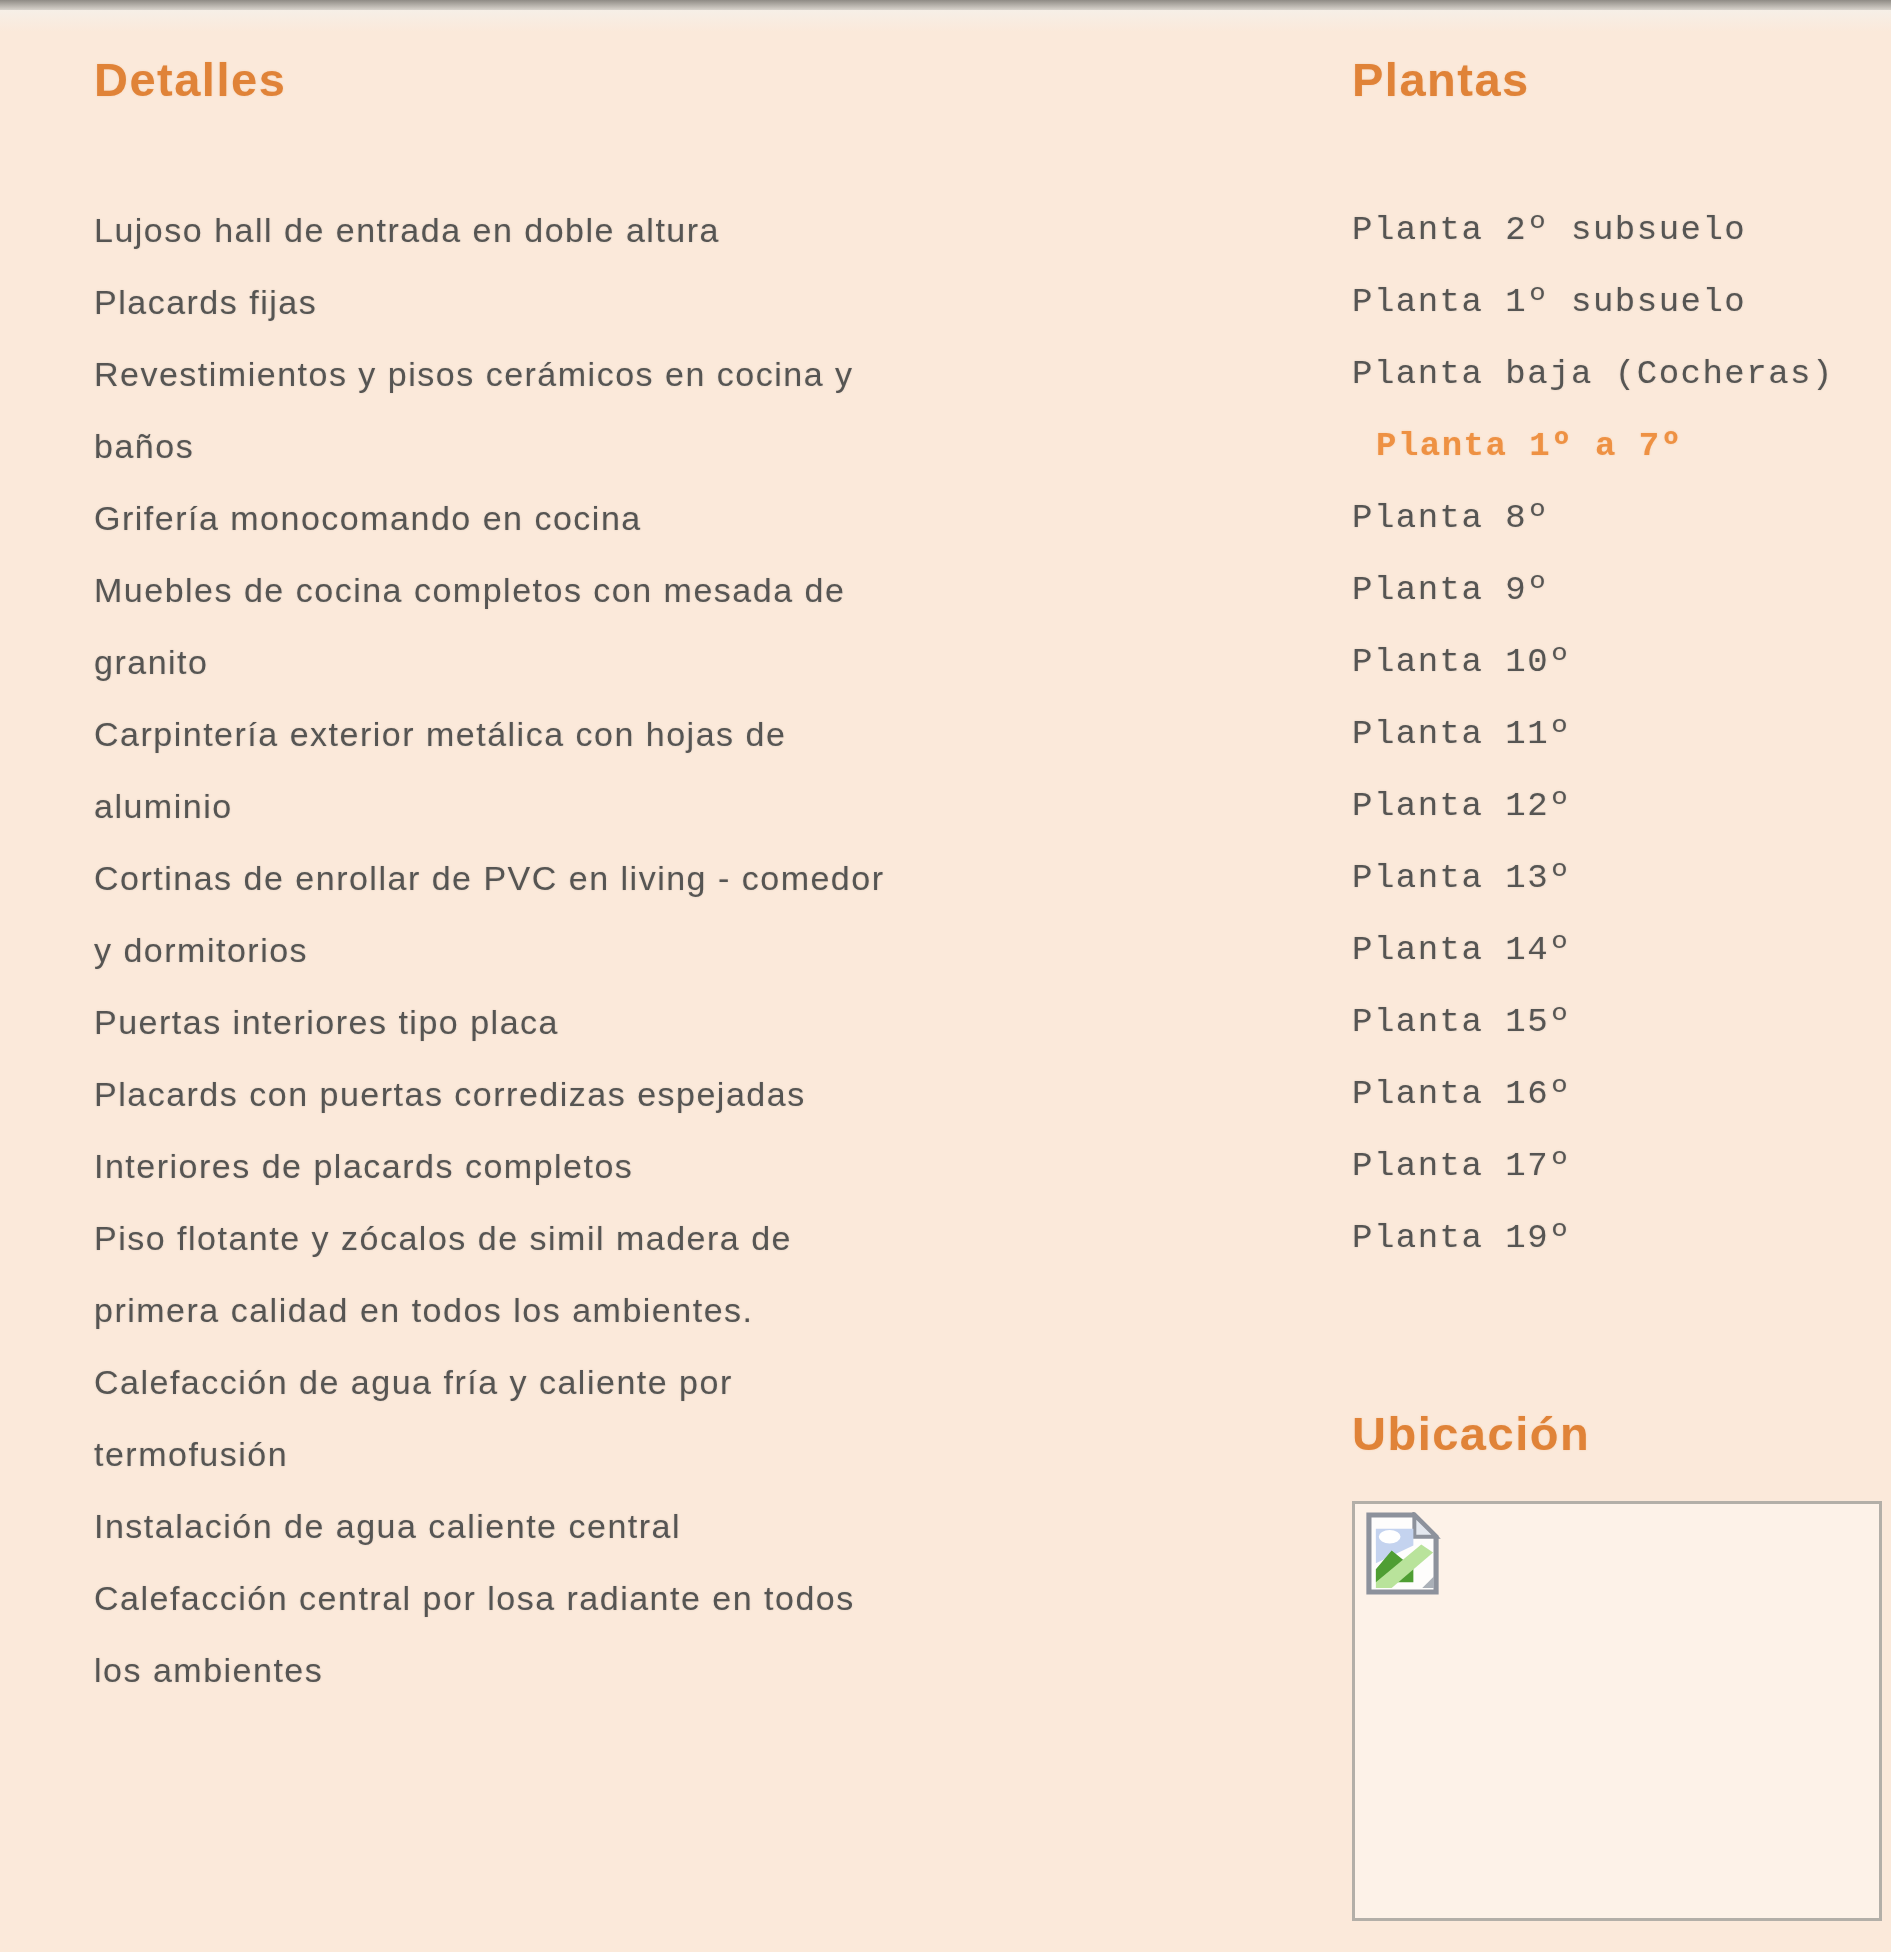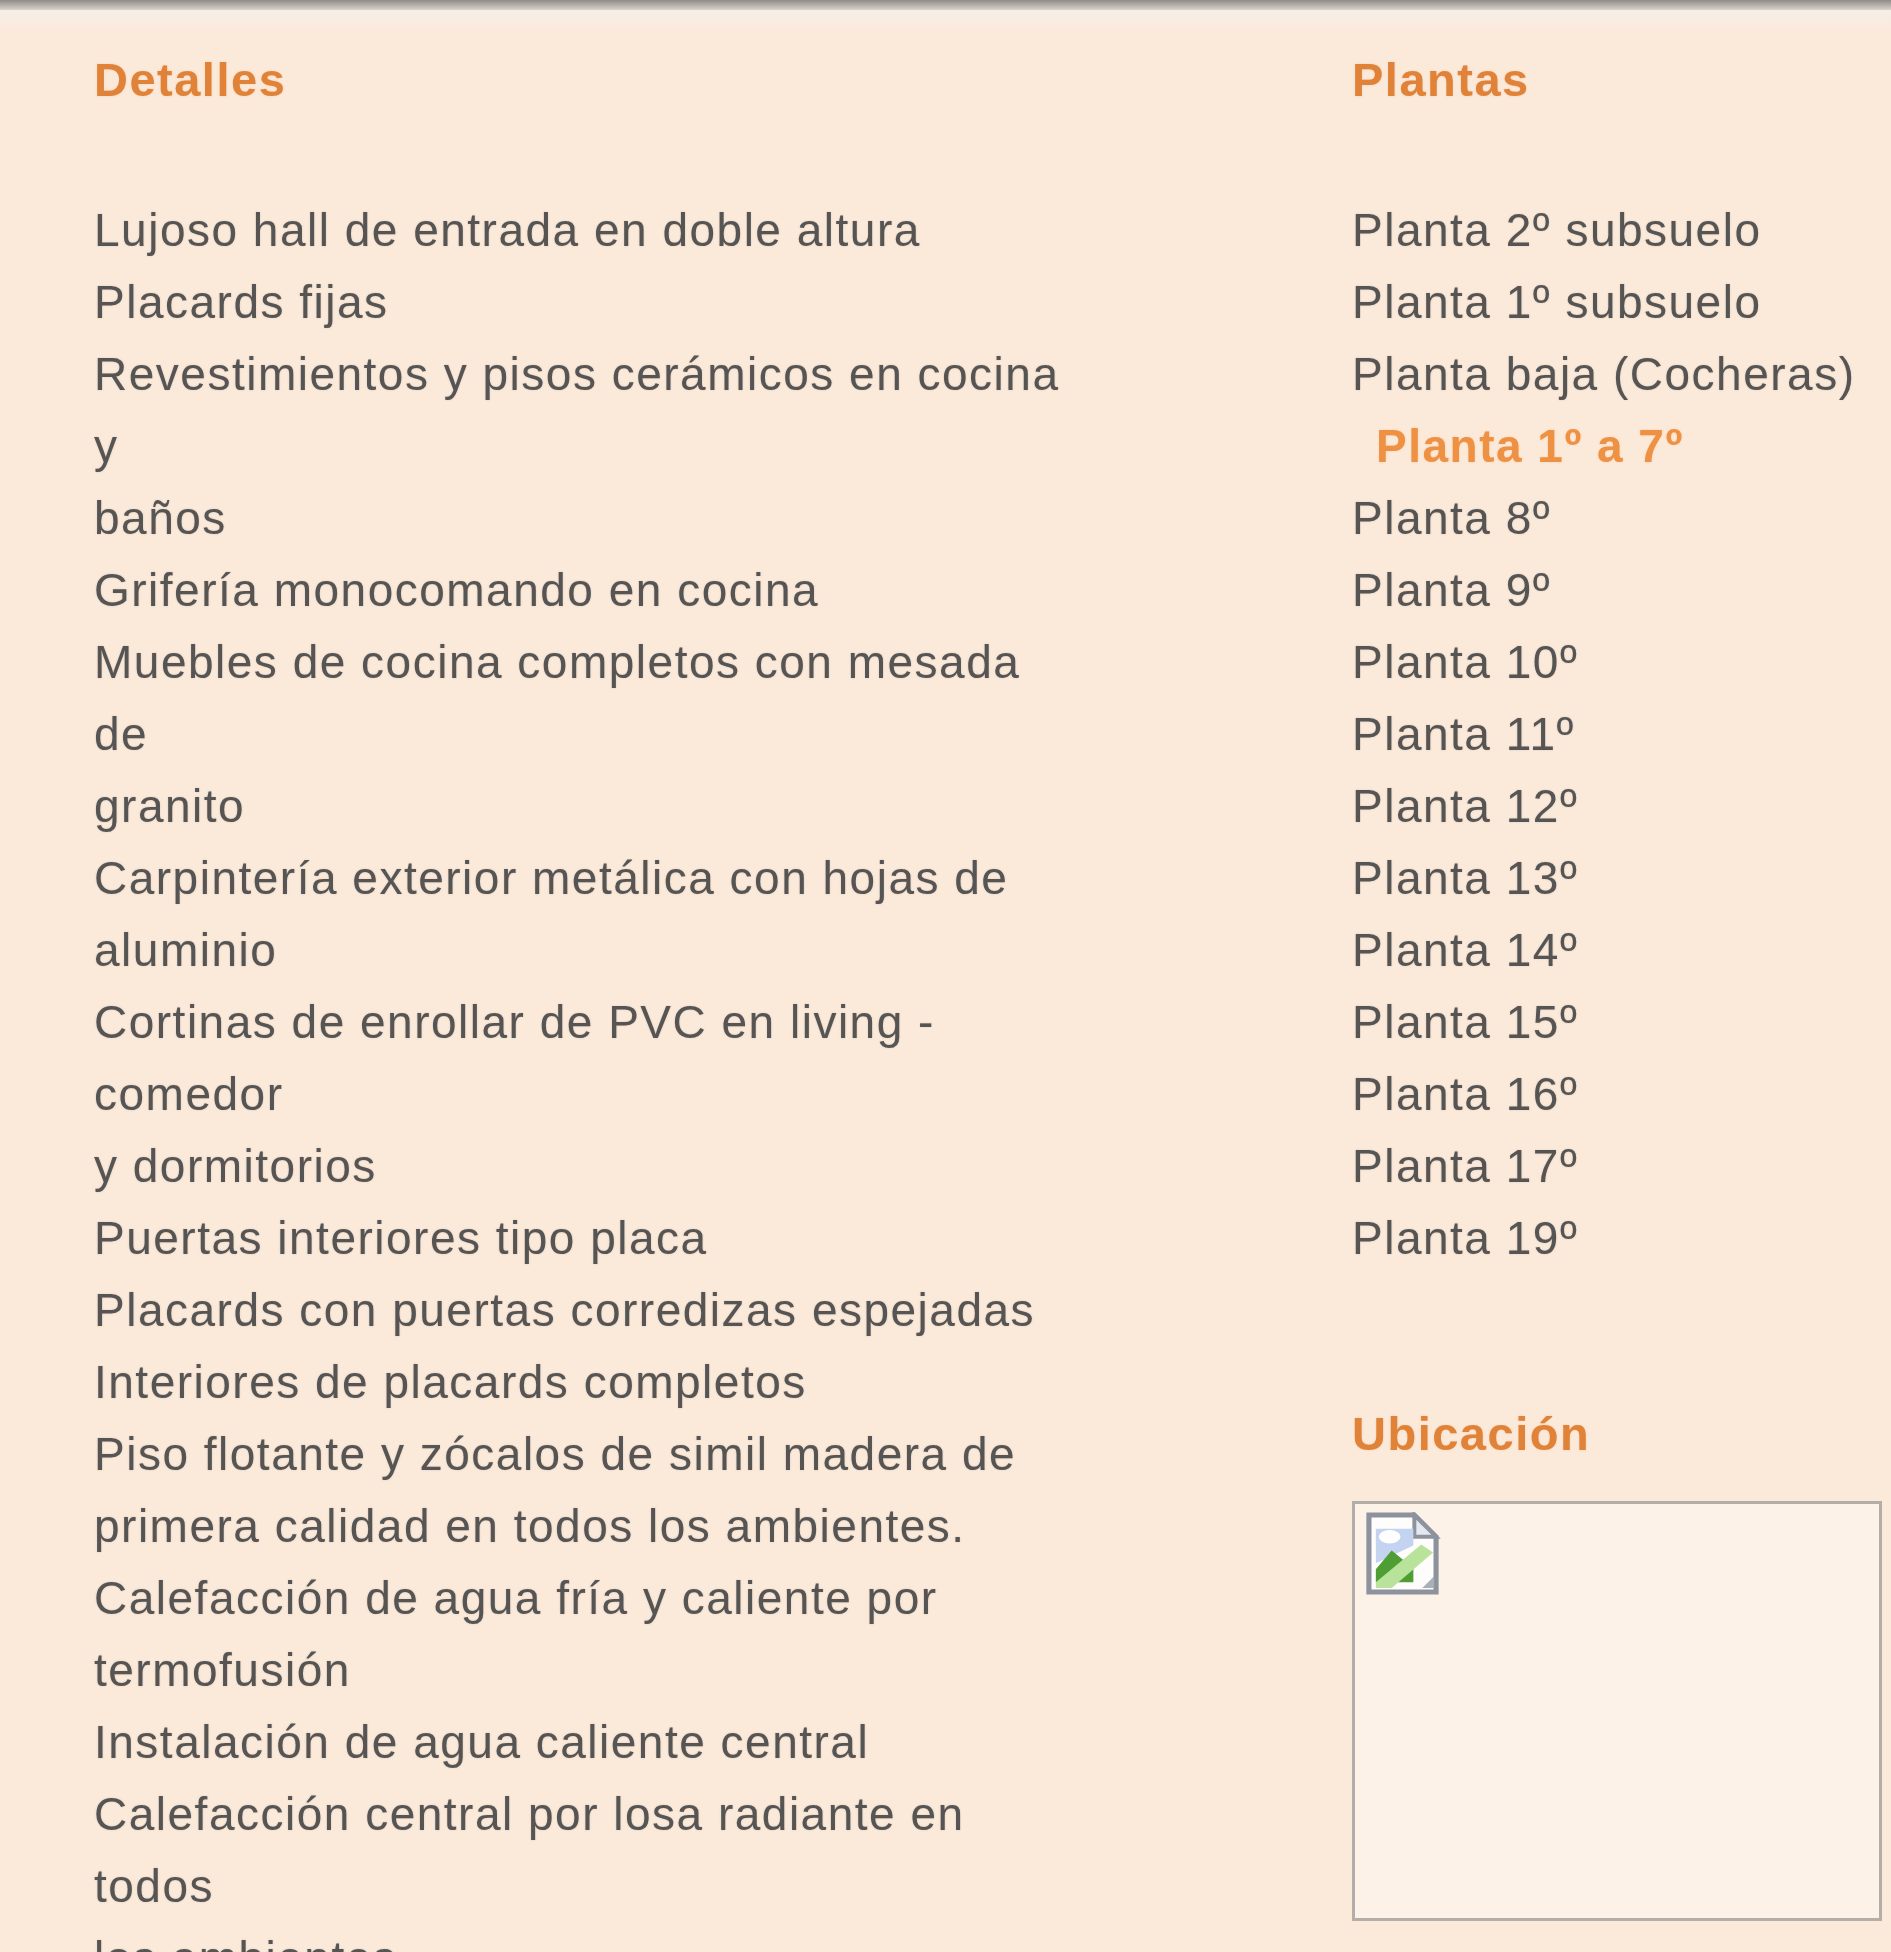--- a/index.html
+++ b/index.html
@@ -51,28 +51,29 @@
   }
   ul {
     list-style: none;
     margin: 0;
     padding: 0;
   }
   .detail-list, .planta-list {
     margin-top: 78px;
   }
   .detail-item, .planta-item {
-    font-size: 46px;
+    font-size: 34px;
     line-height: 72px;
     color: #565553;
     white-space: pre-line;
     text-shadow: 0 0 2px rgba(86, 85, 83, 0.22);
   }
   .planta-item {
     cursor: pointer;
+    font-family: Liberation Mono, monospace;
   }
   .planta-item.highlight {
     color: #ee9143;
     font-weight: bold;
     text-shadow: 0 0 2px rgba(238, 145, 67, 0.3);
     margin-left: 24px;
   }
   h2.ubicacion {
     margin-top: 124px;
   }

